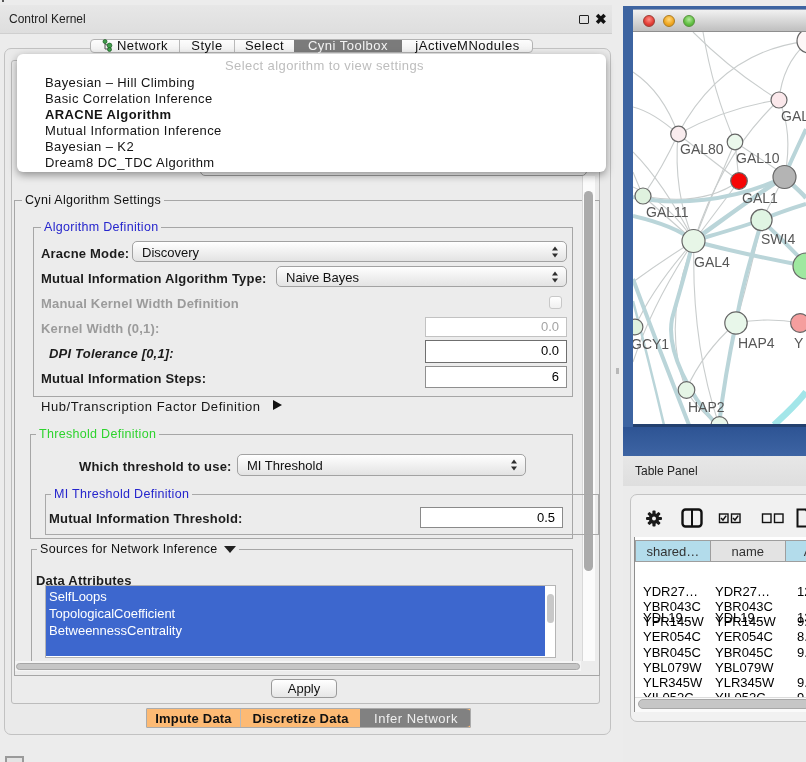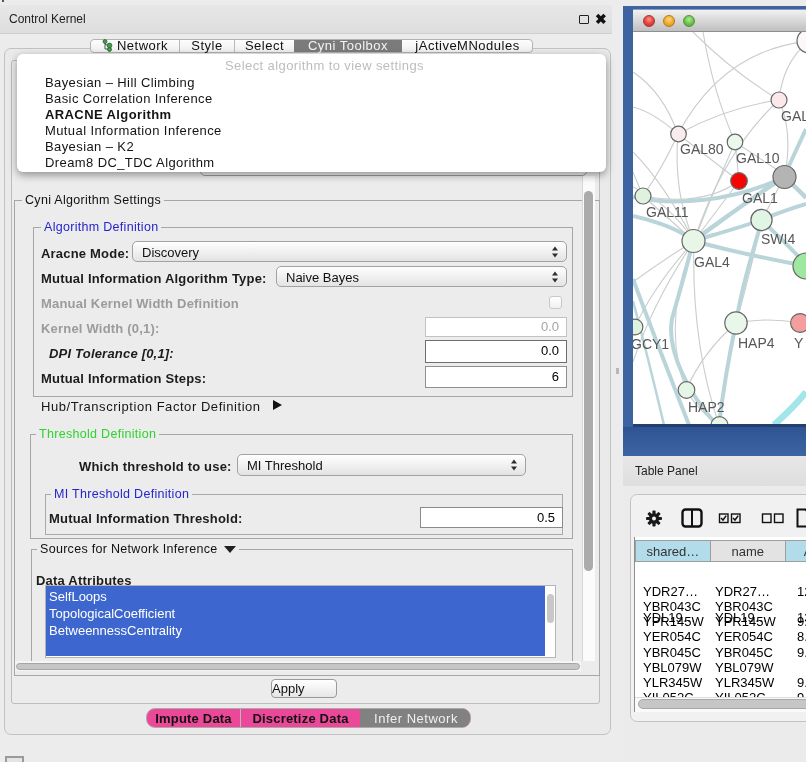--- a/index.html
+++ b/index.html
@@ -96,21 +96,21 @@
 <div class="abs" style="left:273px;top:400px;width:0;height:0;border-top:5.5px solid transparent;border-bottom:5.5px solid transparent;border-left:9px solid #111;"></div>
 
 <div class="group" style="left:30px;top:434px;width:541px;height:103px;">
   <span class="gtitle" style="left:5px;color:#2ed32e;">Threshold Definition</span>
 </div>
 <div class="lbl" style="left:79px;top:459px;">Which threshold to use:</div>
 <div class="combo" style="left:237px;top:454px;width:289px;height:22px;">
     <span class="tx">MI Threshold</span>
     <span class="arrows"></span>
   </div>
-<div class="group" style="left:45px;top:494px;width:516px;height:39px;border-color:#a9a9a9;">
+<div class="group" style="left:45px;top:494px;width:516px;height:39px;border-color:#a9a9a9;padding-left:36px;">
   <span class="gtitle" style="left:5px;color:#2525cd;">MI Threshold Definition</span>
 </div>
 <div class="lbl" style="left:49px;top:511px;">Mutual Information Threshold:</div>
 <div class="field" style="left:420px;top:507px;width:143px;height:21px;border-color:#8a8a8a;line-height:19px;">0.5</div>
 
 <div class="group" style="left:31px;top:549px;width:540px;height:111px;border-bottom:none;">
   <span class="gtitle" style="left:5px;color:#111;">Sources for Network Inference <span style="display:inline-block;width:0;height:0;border-left:6.5px solid transparent;border-right:6.5px solid transparent;border-top:7px solid #222;vertical-align:middle;margin-left:3px;"></span></span>
 </div>
 <div class="lbl" style="left:36px;top:565px;margin-top:8px;">Data Attributes</div>
 
@@ -119,23 +119,23 @@
     <div style="height:17.4px;padding-left:3px;">SelfLoops</div>
     <div style="height:17.4px;padding-left:3px;">TopologicalCoefficient</div>
     <div style="height:17.4px;padding-left:3px;">BetweennessCentrality</div>
   </div>
   <div class="abs" style="left:501px;top:8px;width:7px;height:29px;background:#c8c8c8;border-radius:4px;"></div>
 </div>
 
 <div class="abs" style="left:15px;top:661px;width:566px;height:10px;background:#f5f5f5;"></div>
 <div class="abs" style="left:16px;top:662.5px;width:564px;height:7px;background:#c6c6c6;border:1px solid #a6a6a6;border-radius:4px;box-sizing:border-box;"></div>
 
-<div class="abs" style="left:271px;top:679px;width:66px;height:19px;border:1px solid #9a9a9a;border-radius:4px;background:linear-gradient(#fff,#e6e6e6);text-align:left;line-height:18px;font-size:13px;color:#111;box-sizing:border-box;">Apply</div>
-
-<div class="abs" style="left:146px;top:708px;width:325px;height:20px;background:#ec4899;border:1px solid #ababab;border-radius:9px;box-sizing:border-box;overflow:hidden;">
+<div class="abs" style="left:271px;top:679px;width:66px;height:19px;border:1px solid #9a9a9a;border-radius:4px;background:linear-gradient(#fff,#e6e6e6);text-align:center;line-height:18px;font-size:13px;color:#111;box-sizing:border-box;">Apply</div>
+
+<div class="abs" style="left:146px;top:708px;width:325px;height:20px;background:#fdba74;border:1px solid #ababab;border-radius:1px;box-sizing:border-box;overflow:hidden;">
   <div class="seg" style="left:0;width:93px;font-weight:bold;letter-spacing:.2px;">Impute Data</div>
   <div class="seg" style="left:93px;width:120px;border-left:1px solid #b9b9b9;font-weight:bold;letter-spacing:.2px;">Discretize Data</div>
   <div class="seg" style="left:213px;width:112px;background:#818181;color:#efefef;border-radius:0 6px 6px 0;">Infer Network</div>
 </div>
 
 <div class="abs" style="left:5px;top:756px;width:19px;height:12px;border:2px solid #9a9a9a;background:#e4e4e4;box-sizing:border-box;"></div>
 
 <div class="abs" style="left:616px;top:368px;width:3px;height:6px;background:#b8b8b8;"></div>
 
 <div class="abs" style="left:17px;top:54px;width:563px;height:118px;background:#fff;border-radius:6px;box-shadow:0 3px 8px rgba(0,0,0,.4);z-index:30;padding-left:26px;">

